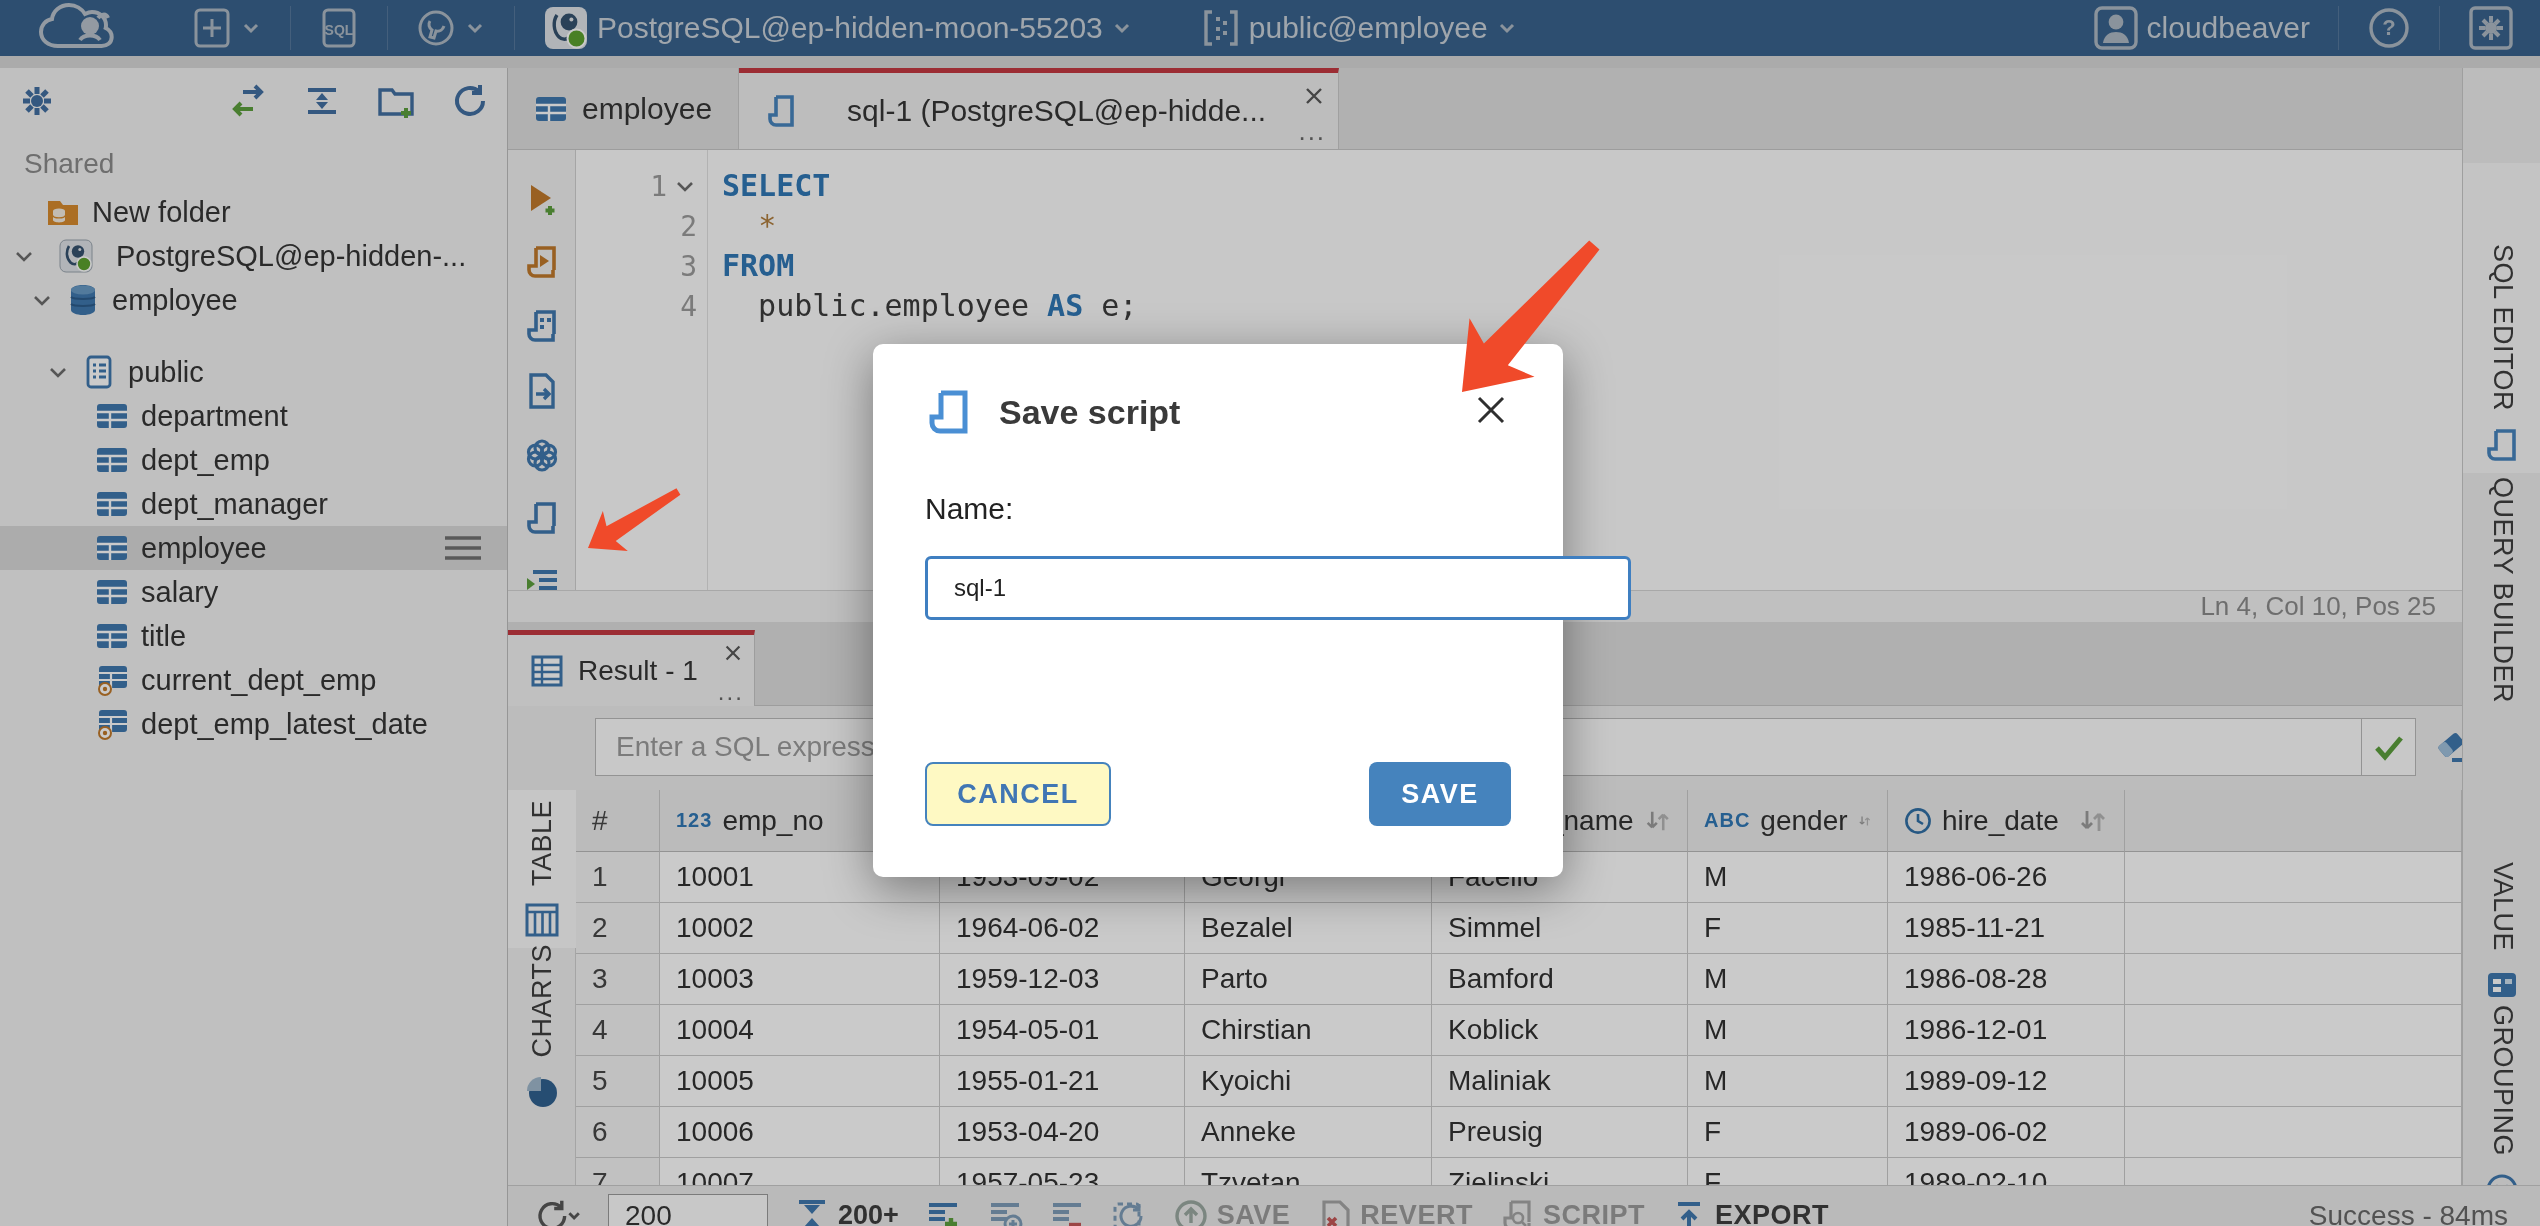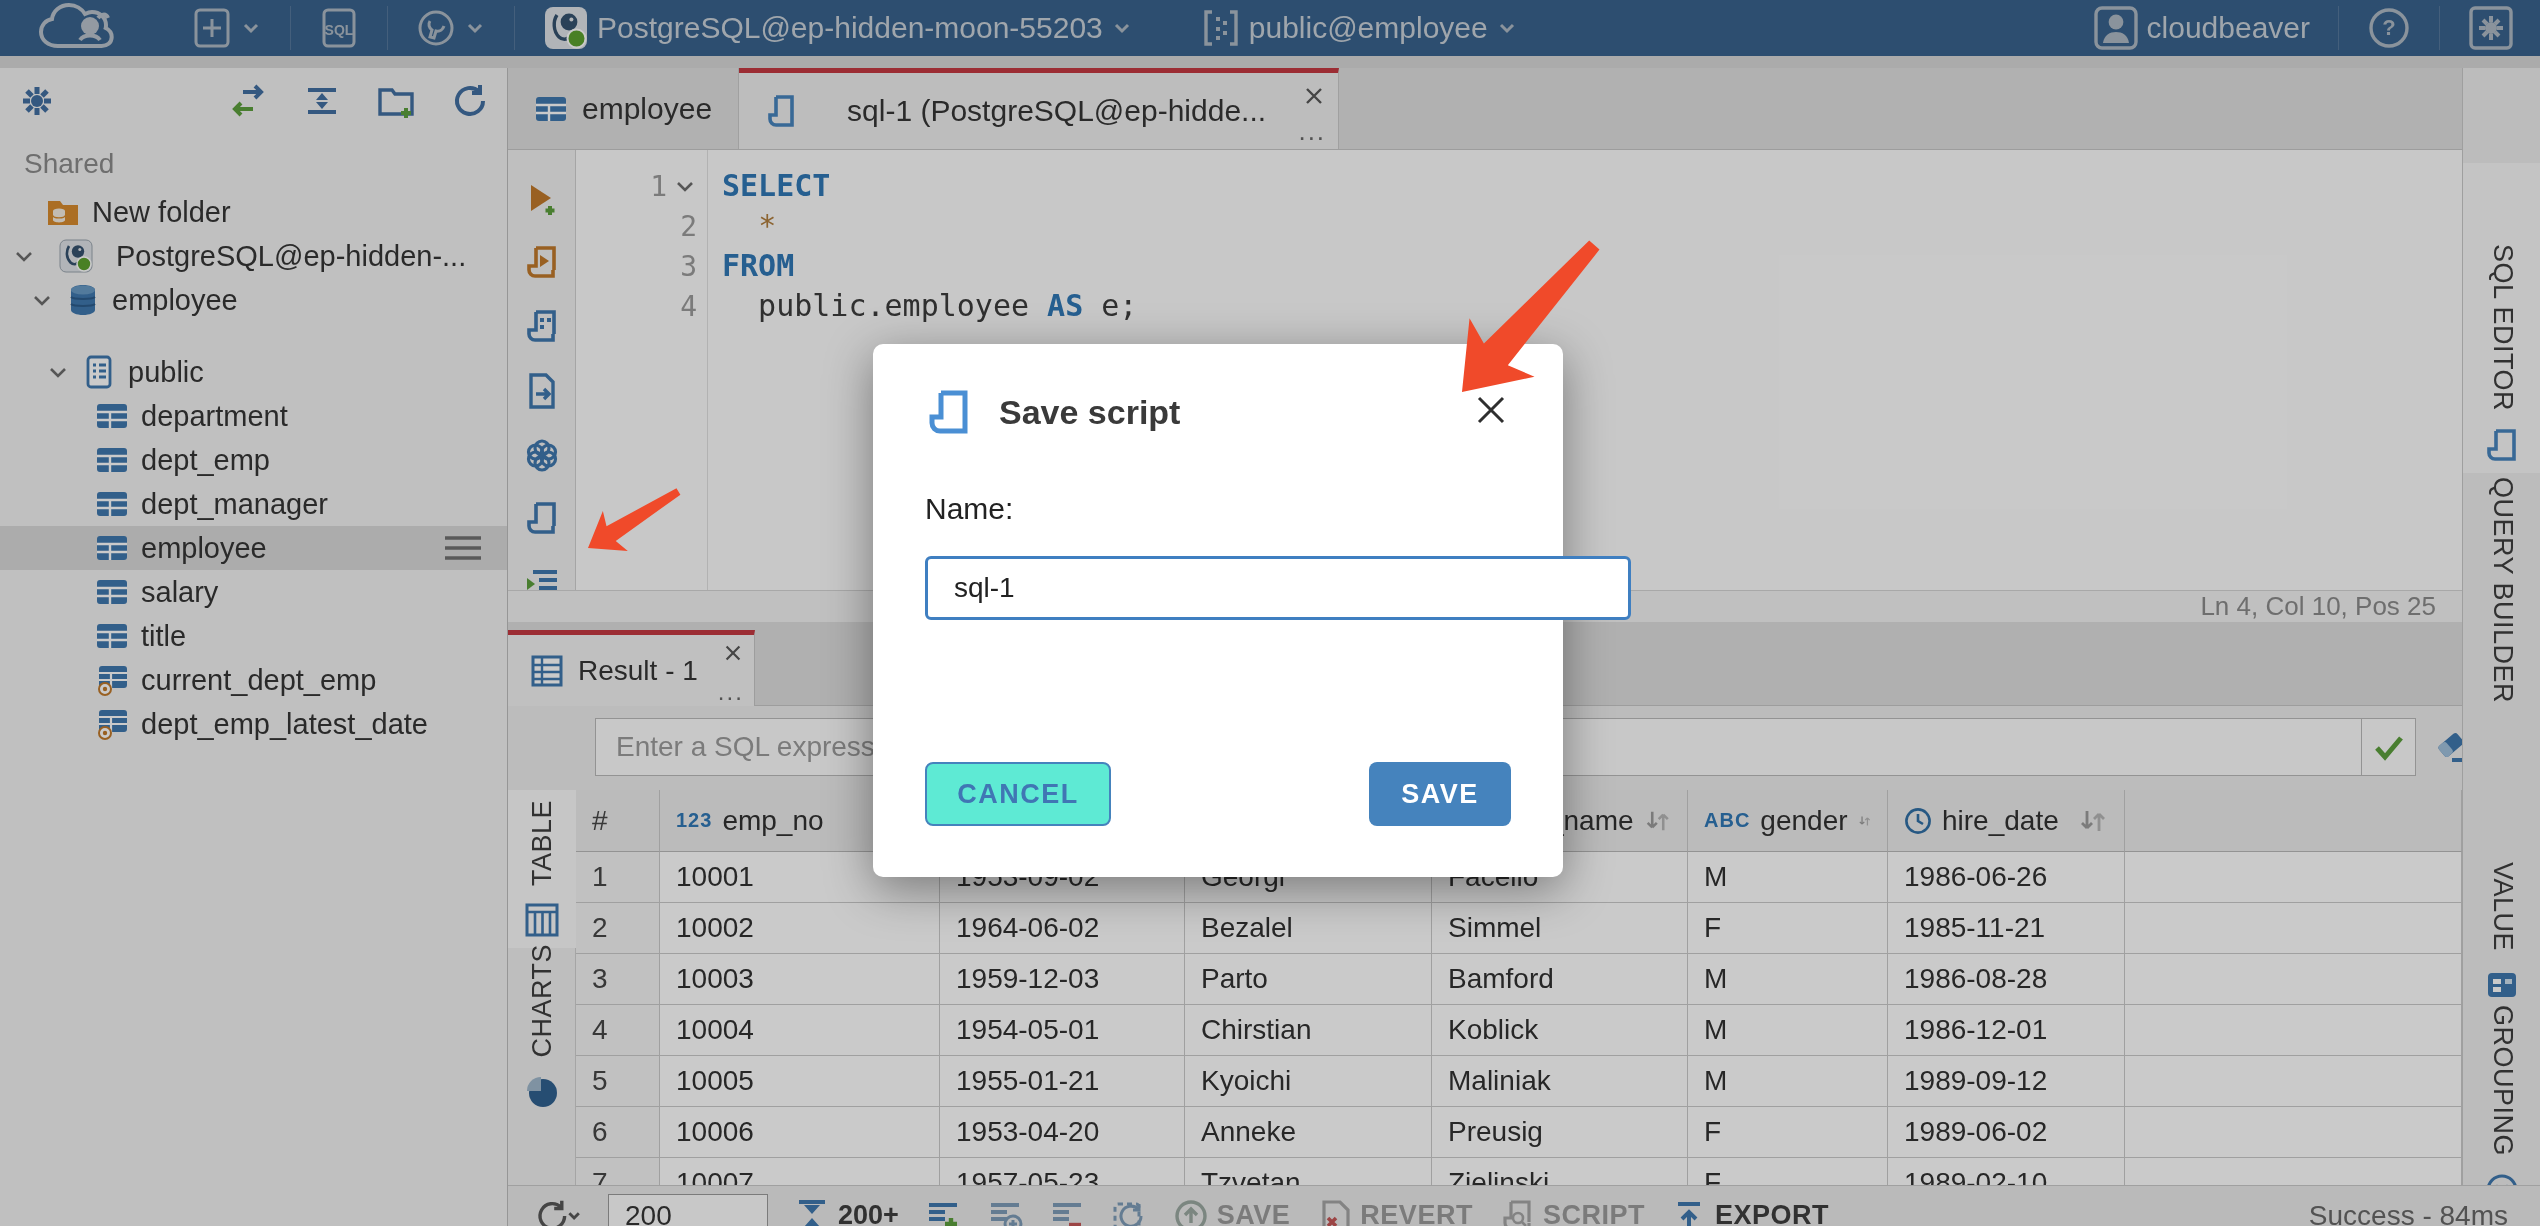--- a/index.html
+++ b/index.html
@@ -134,26 +134,26 @@
   .backdrop { position:absolute; inset:0; background:rgba(15,15,15,0.22); z-index:40; }
   .dialog { position:absolute; left:873px; top:344px; width:690px; height:533px; background:#fff;
             border-radius:10px; box-shadow:0 12px 48px rgba(0,0,0,.4); z-index:50; }
   .dlg-head { position:absolute; left:52px; top:44px; right:52px; display:flex; align-items:center; gap:26px; }
   .dlg-ico { width:48px; height:48px; } .dlg-ico svg { width:100%; height:100%; }
   .dlg-title { font-size:34px; font-weight:bold; color:#3a3a3a; }
   .dlg-close { position:absolute; right:0; top:2px; width:40px; height:40px; cursor:pointer; }
   .dlg-close svg { width:100%; height:100%; }
   .dlg-label { position:absolute; left:52px; top:148px; font-size:30px; color:#222; }
   .dlg-input { position:absolute; left:52px; top:212px; width:706px; height:64px;
-               border:3px solid #3f7fc1; border-radius:6px; font-size:28px; color:#222;
+               border:3px solid #3f7fc1; border-radius:6px; font-size:24px; color:#222;
                padding:0 26px; font-family:"Liberation Sans", sans-serif; outline:none; }
   .dlg-btn { position:absolute; top:418px; height:64px; border-radius:8px; font-size:27px;
              font-weight:bold; letter-spacing:1.5px; display:flex; align-items:center;
              justify-content:center; cursor:pointer; font-family:"Liberation Sans", sans-serif; }
-  .dlg-cancel { left:52px; width:186px; background:#5eead4; border:2px solid #4583bd; color:#4076b4; }
+  .dlg-cancel { left:52px; width:186px; background:#fef9c3; border:2px solid #4583bd; color:#4076b4; }
   .dlg-save { right:52px; width:142px; background:#4583bd; border:none; color:#fff; }
 
   .annotations { position:absolute; inset:0; z-index:60; pointer-events:none; }
 </style>
 </head>
 <body>
 
 <div class="app">
 
   <header class="topbar">

